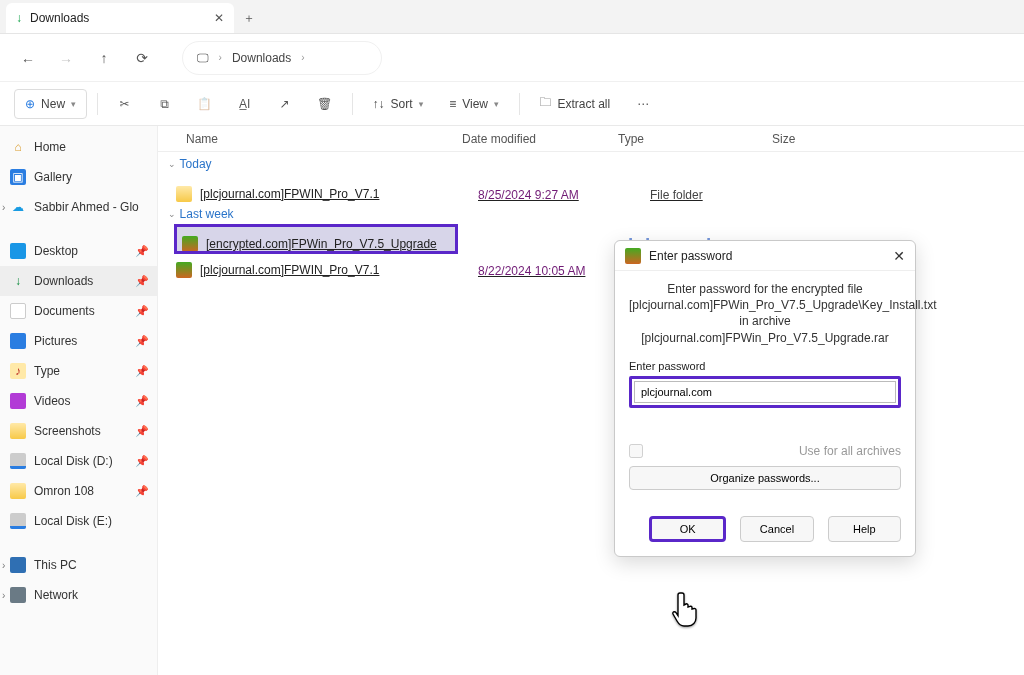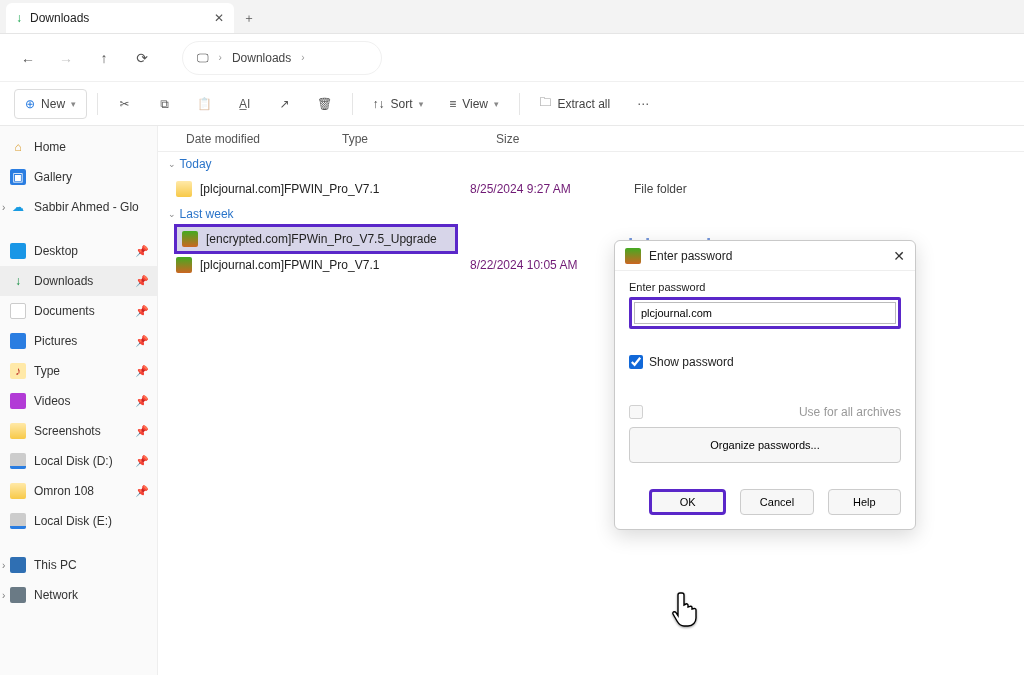--- a/index.html
+++ b/index.html
@@ -41,41 +41,41 @@
 .ico.pc{background:#2f6fb3;border-radius:2px;}
 .ico.net{background:#6a7a85;border-radius:2px;}
 .ico.rar{width:16px;height:16px;background:linear-gradient(#4a2,#c62);border-radius:2px;}
 .content{flex:1;background:#fff;position:relative;}
 .columns{display:flex;height:26px;border-bottom:1px solid #eee;align-items:center;color:#555;padding-left:28px;}
 .col-name{width:276px;}
 .col-date{width:156px;}
 .col-type{width:154px;}
 .col-size{width:80px;}
 .group-header{height:24px;display:flex;align-items:center;padding-left:10px;color:#2a74c9;gap:4px;}
-.row{height:26px;display:flex;align-items:center;padding-left:18px;gap:8px;}
+.row{height:26px;display:flex;align-items:flex-end;padding-left:18px;gap:16px;text-decoration:underline;}
 .row .cell-name{width:286px;display:flex;align-items:center;gap:8px;}
 .row .cell-date{width:156px;color:#701a75;}
 .row .cell-type{width:154px;color:#444;}
 .row.selected{background:#d7d5e9;outline:3px solid #5a27c9;outline-offset:-1px;width:280px;margin-left:18px;padding-left:0;}
 .row.selected .cell-name{width:272px;padding-left:6px;}
 .watermark{position:absolute;left:458px;top:108px;color:#7596da;font-size:19px;font-weight:600;letter-spacing:0.5px;pointer-events:none;}
 .dialog{position:absolute;left:614px;top:240px;width:302px;background:#fff;border:1px solid #c9c9c9;border-radius:6px;box-shadow:0 6px 20px rgba(0,0,0,0.15);padding:0;}
 .dlg-title{height:30px;display:flex;align-items:center;padding:0 10px;gap:8px;border-bottom:1px solid #eee;}
 .dlg-title .close{margin-left:auto;font-size:14px;color:#333;cursor:pointer;}
 .dlg-body{padding:10px 14px 14px;}
 .dlg-info{text-align:center;font-size:11px;color:#333;line-height:1.35;margin-bottom:14px;}
 .dlg-label{font-size:11px;margin-bottom:4px;}
 .pw-input-wrap{border:3px solid #5a27c9;border-radius:2px;padding:2px;}
 .pw-input{width:100%;height:22px;border:1px solid #bbb;padding:0 6px;font-size:11px;outline:none;}
 .pw-input-wrap .dd{float:right;margin-top:-19px;margin-right:4px;color:#777;font-size:10px;pointer-events:none;}
 .check-row{display:flex;align-items:center;gap:6px;margin-top:26px;font-size:11px;}
 .check-row input[type=checkbox]{width:14px;height:14px;}
 .chk-on{accent-color:#1168d8;}
 .check-row.disabled{color:#999;margin-top:36px;justify-content:space-between;}
-.org-btn{margin-top:8px;height:36px;width:100%;border:1px solid #ccc;background:#f7f7f7;border-radius:4px;font-size:11px;cursor:pointer;}
+.org-btn{margin-top:8px;height:24px;width:100%;border:1px solid #ccc;background:#f7f7f7;border-radius:4px;font-size:11px;cursor:pointer;}
 .dlg-buttons{display:flex;gap:14px;margin-top:26px;justify-content:flex-start;padding-left:20px;}
 .dlg-btn{flex:1;height:26px;border:1px solid #ccc;background:#f7f7f7;border-radius:4px;font-size:11px;cursor:pointer;}
 .dlg-btn.primary{border:3px solid #5a27c9;font-weight:500;}
 .cursor{position:absolute;left:670px;top:590px;pointer-events:none;}
 .cursor svg{filter:drop-shadow(0 1px 1px rgba(0,0,0,0.4));}
 .chev{color:#999;font-size:10px;}
 .chev-down{font-size:9px;color:#888;}
 </style>
 </head>
 <body>
@@ -208,20 +208,21 @@
       </div>
     <div class="side-item">
         <span class="side-exp">›</span>
         <span class="ico net"></span>
         <span>Network</span>
       </div>
   </div>
 
   <div class="content">
     <div class="columns">
+      <div class="col-name">Name</div>
       <div class="col-date">Date modified</div>
       <div class="col-type">Type</div>
       <div class="col-size">Size</div>
     </div>
 
     <div class="group-header">
         <span class="chev-down">⌄</span>
         <span>Today</span>
       </div>
     <div class="row">
@@ -255,29 +256,30 @@
   </div>
 </div>
 
 <div class="dialog">
   <div class="dlg-title">
     <span class="ico rar"></span>
     <span>Enter password</span>
     <span class="close">✕</span>
   </div>
   <div class="dlg-body">
+    <div class="dlg-info">
+      <div>Enter password for the encrypted file</div>
+      <div>[plcjournal.com]FPWin_Pro_V7.5_Upgrade\Key_Install.txt</div>
+      <div>in archive [plcjournal.com]FPWin_Pro_V7.5_Upgrade.rar</div>
+    </div>
     <div class="dlg-label">Enter password</div>
     <div class="pw-input-wrap">
       <input class="pw-input" type="text" value="plcjournal.com" style="">
       <span class="dd">▾</span>
     </div>
-    <label class="check-row">
-      <input type="checkbox" class="chk-on" checked="" style="">
-      <span>Show password</span>
-    </label>
     <label class="check-row disabled">
       <input type="checkbox" disabled="" style="">
       <span>Use for all archives</span>
     </label>
     <button class="org-btn">Organize passwords...</button>
     <div class="dlg-buttons">
       <button class="dlg-btn primary">OK</button>
       <button class="dlg-btn">Cancel</button>
       <button class="dlg-btn">Help</button>
     </div>

